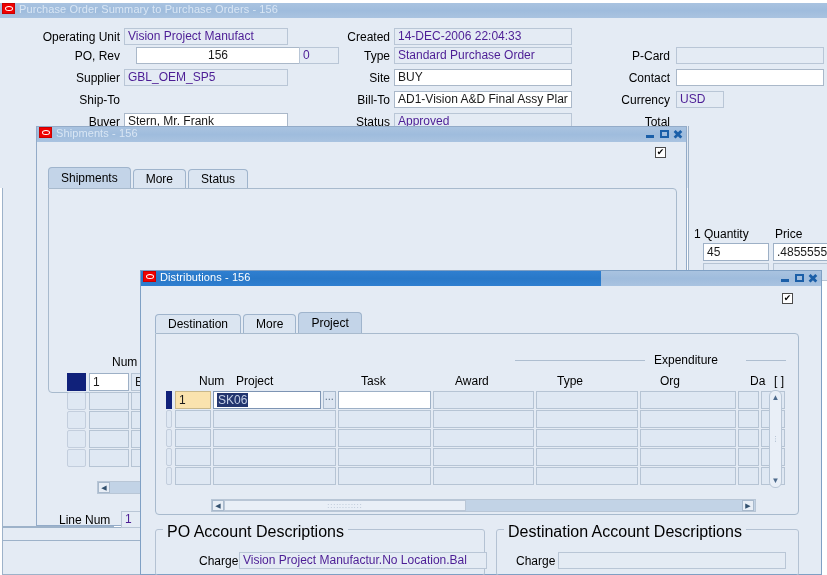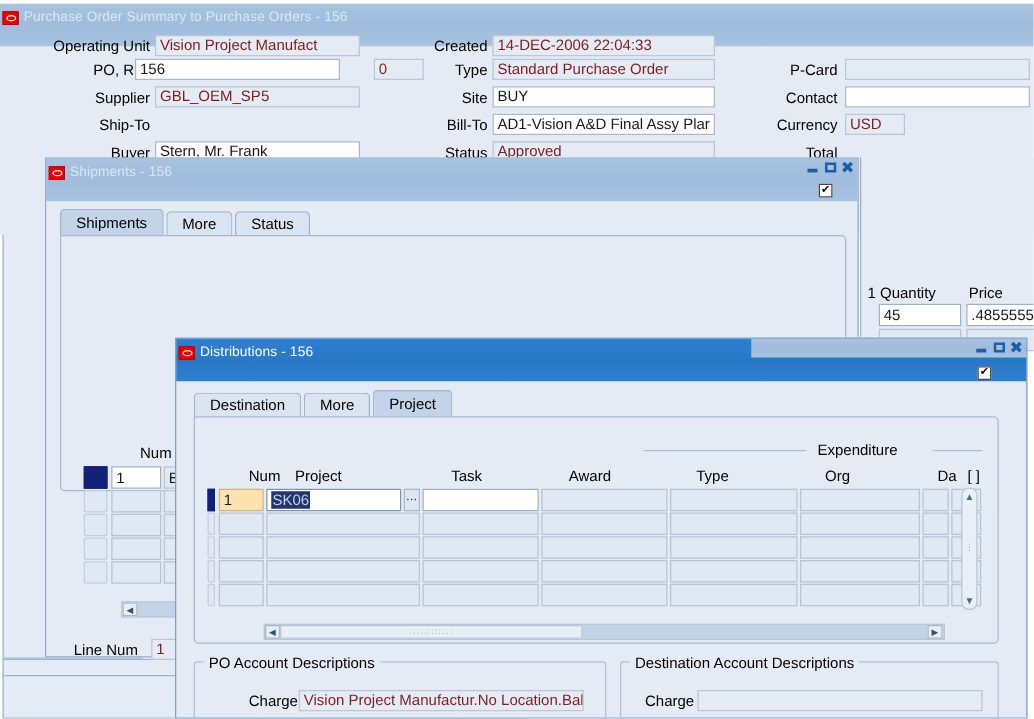--- a/index.html
+++ b/index.html
@@ -24,22 +24,22 @@
   
   .win {
     position: absolute;
     background: #e4ebf4;
     border: 1px solid #8ba5c4;
     box-sizing: border-box;
   }
   .titlebar {
     height: 15px;
     display: flex;
-    align-items: flex-end;
-    padding: 17px 2px;
+    align-items: flex-start;
+    padding: 0 2px;
     box-sizing: border-box;
     position: relative;
     overflow: hidden;
   }
   .titlebar.active {
     background: linear-gradient(to bottom, #2f7fd0 0%, #2878c8 50%, #2f7fd0 100%);
   }
   .titlebar.inactive {
     background: linear-gradient(to bottom, #a9c3e0 0%, #9fbcdd 50%, #a9c3e0 100%);
   }
@@ -125,21 +125,21 @@
     padding: 0 3px;
     height: 17px;
     line-height: 15px;
     overflow: hidden;
     white-space: nowrap;
     font-family: "Liberation Sans", sans-serif;
   }
   .fld.ro {
     background: #e4ebf4;
     border: 1px solid #b9c6d6;
-    color: #7f1d1d;
+    color: #4c1d95;
   }
   .fld.empty { color: transparent; }
 
   
   .tabrow {
     position: absolute;
     display: flex;
     align-items: flex-end;
     height: 21px;
   }
@@ -296,21 +296,21 @@
   .gbox {
     position: absolute;
     border: 1px solid #b4c2d3;
     border-radius: 3px;
     box-sizing: border-box;
   }
   .gboxlbl {
     position: absolute;
     background: #e4ebf4;
     padding: 0 4px;
-    font-size: 12px;
+    font-size: 16px;
     color: #000;
     white-space: nowrap;
   }
   .hrlbl {
     position: absolute;
     font-size: 12px;
     color: #000;
     background: #e4ebf4;
     padding: 0 5px;
     white-space: nowrap;
@@ -348,21 +348,21 @@
       <span class="oralogo">
           <i></i>
         </span>
       <span class="tbtitle">Purchase Order Summary to Purchase Orders - 156</span>
     </div>
 
     <div class="lbl" style="position:absolute; left:24px; top:27px; width:96px; text-align:right;">Operating Unit</div>
     <div class="fld ro" style="position:absolute; left:124px; top:25px; width:164px;">Vision Project Manufact</div>
 
     <div class="lbl" style="position:absolute; left:24px; top:46px; width:96px; text-align:right;">PO, Rev</div>
-    <div class="fld" style="position:absolute; left:108px; top:44px; width:164px;">156</div>
+    <div class="fld" style="position:absolute; left:136px; top:44px; width:164px;text-align:center;">156</div>
     <div class="fld ro" style="position:absolute; left:299px; top:44px; width:40px;">0</div>
 
     <div class="lbl" style="position:absolute; left:24px; top:68px; width:96px; text-align:right;">Supplier</div>
     <div class="fld ro" style="position:absolute; left:124px; top:66px; width:164px;">GBL_OEM_SP5</div>
 
     <div class="lbl" style="position:absolute; left:24px; top:90px; width:96px; text-align:right;">Ship-To</div>
 
     <div class="lbl" style="position:absolute; left:24px; top:112px; width:96px; text-align:right;">Buyer</div>
     <div class="fld" style="position:absolute; left:124px; top:110px; width:164px;">Stern, Mr. Frank</div>
 
@@ -610,21 +610,21 @@
     <div class="hsb" style="left:70px; top:228px; width:545px;">
       <span class="arrbox">◀</span>
       <span class="thumb" style="width:242px;">::::::::::::</span>
       <span style="flex:1"></span>
       <span class="arrbox" style="margin-right:1px;">▶</span>
     </div>
 
     <div class="gbox" style="left:14px; top:258px; width:330px; height:47px;"></div>
     <div class="gboxlbl" style="left:22px; top:252px;">PO Account Descriptions</div>
     <div class="lbl" style="position:absolute; left:58px; top:283px;">Charge</div>
-    <div class="fld ro" style="position:absolute; left:98px; top:281px; width:228px;">Vision Project Manufactur.No Location.Bal</div>
+    <div class="fld ro" style="position:absolute; left:98px; top:281px; width:248px;">Vision Project Manufactur.No Location.Bal</div>
 
     <div class="gbox" style="left:355px; top:258px; width:303px; height:47px;"></div>
     <div class="gboxlbl" style="left:363px; top:252px;">Destination Account Descriptions</div>
     <div class="lbl" style="position:absolute; left:375px; top:283px;">Charge</div>
     <div class="fld ro empty" style="position:absolute; left:417px; top:281px; width:228px;"></div>
   </div>
 
 </div>
 
 </body></html>

